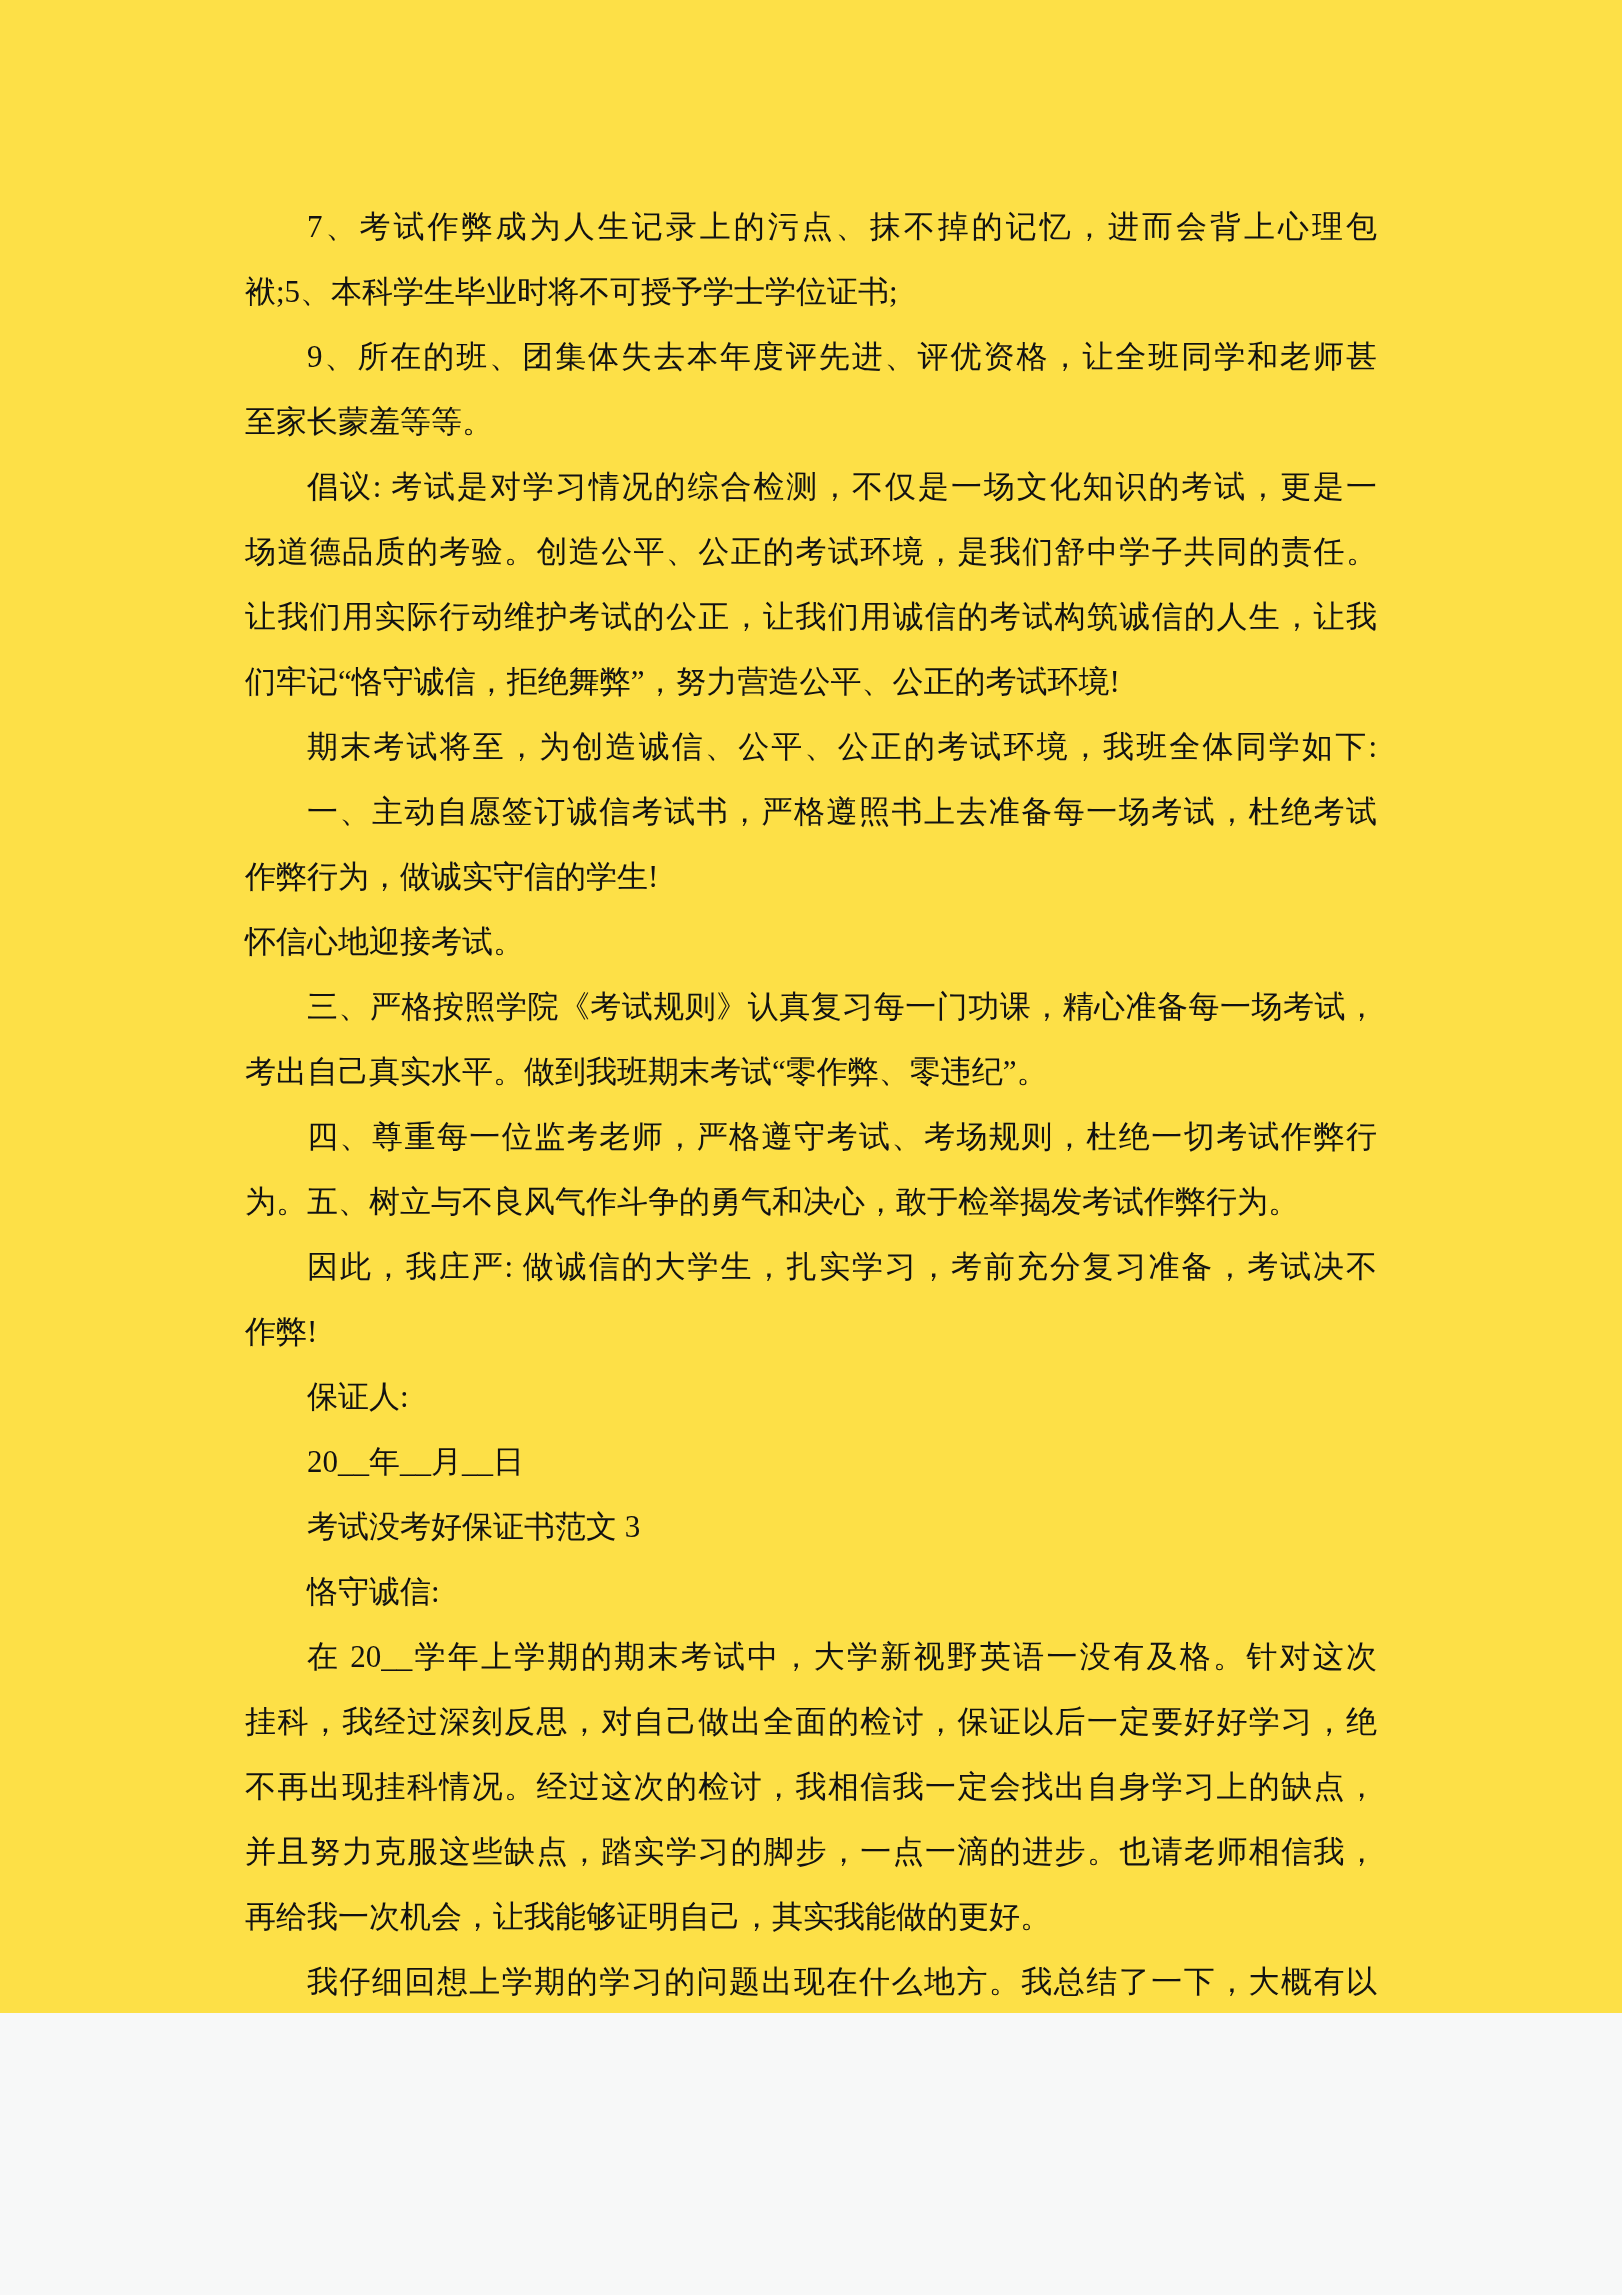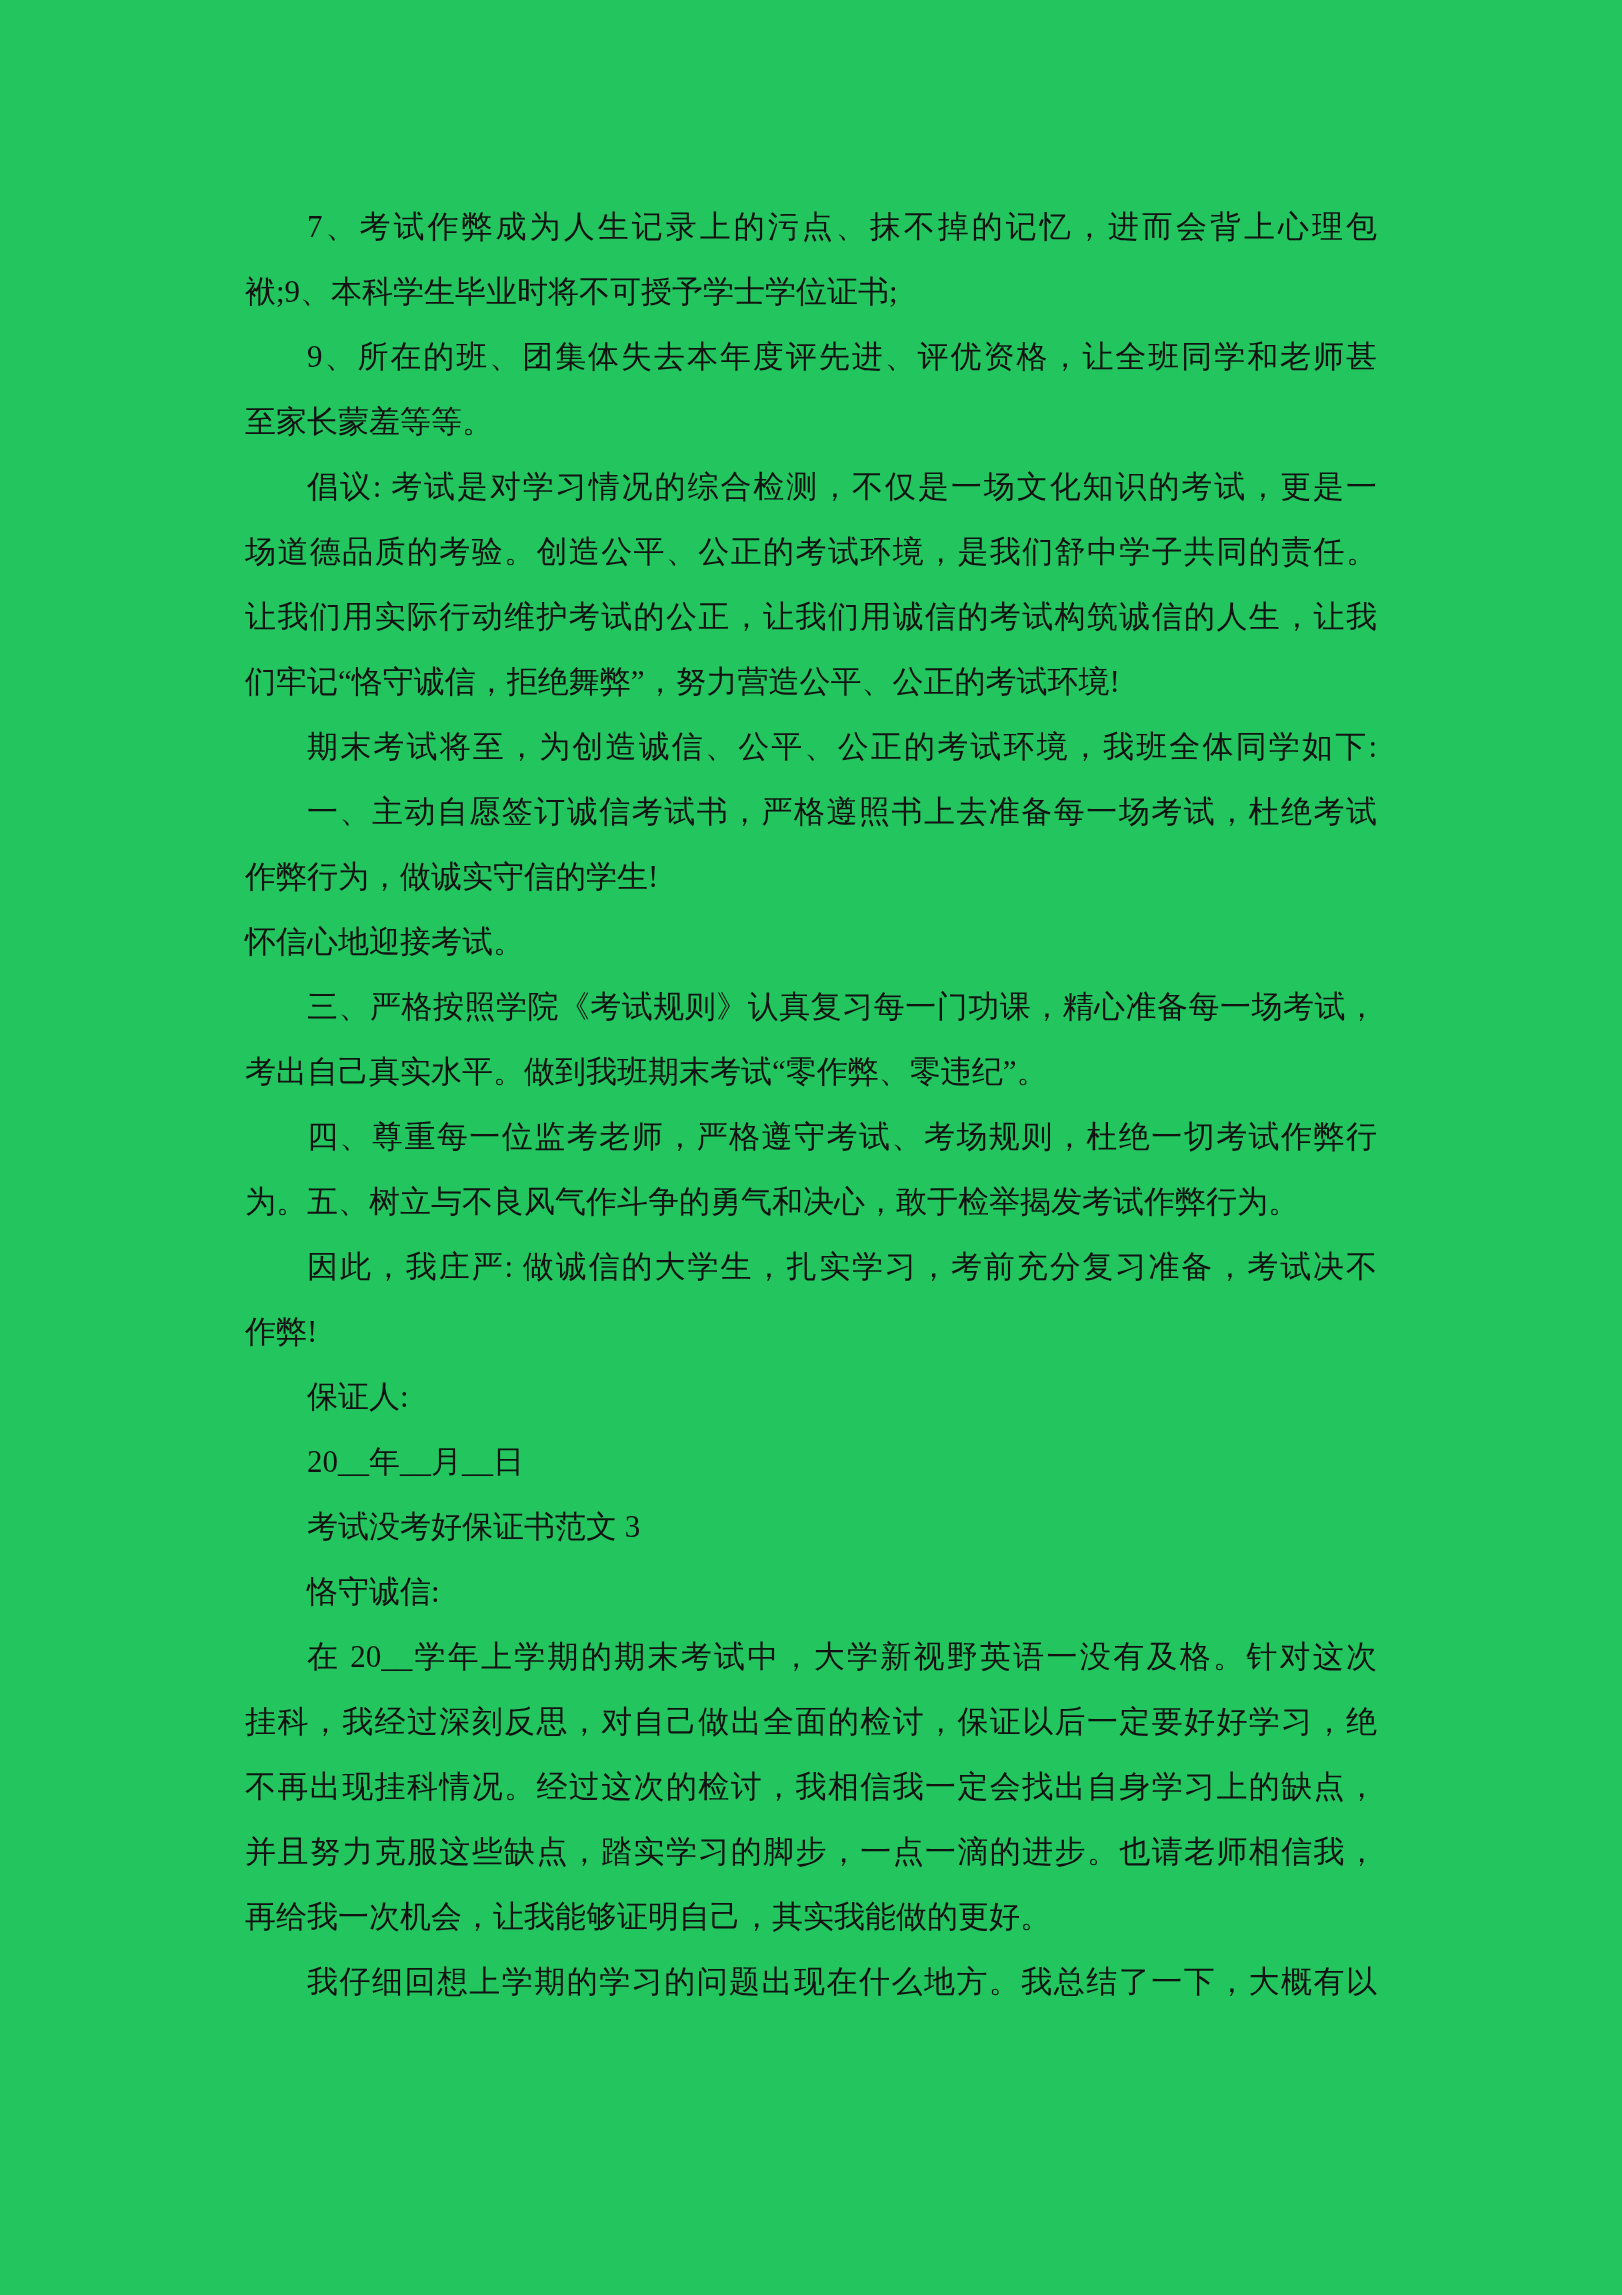--- a/index.html
+++ b/index.html
@@ -3,22 +3,22 @@
 <meta charset="utf-8">
 <style>
   html,body{margin:0;padding:0;}
   body{
     width:1623px;height:2295px;
     background:#f7f8f8;
     font-family:"Liberation Serif","DejaVu Serif",serif;
   }
   .page{
     position:relative;
-    width:1623px;height:2295px;
-    background:#22c55e;
+    width:1623px;height:2013px;
+    background:#fde047;
     color:#121212;
     overflow:hidden;
   }
   .doc-body{
     position:absolute;
     left:245px;
     top:194px;
     width:1132px;
   }
   .para{margin:0;padding:0;}
@@ -37,21 +37,21 @@
     text-indent:62px;
   }
 </style>
 </head>
 <body>
 
 <div class="page">
   <div class="doc-body" id="doc-body">
       <div class="para">
         <div class="line indent justify">7、考试作弊成为人生记录上的污点、抹不掉的记忆，进而会背上心理包</div>
-        <div class="line">袱;9、本科学生毕业时将不可授予学士学位证书;</div>
+        <div class="line">袱;5、本科学生毕业时将不可授予学士学位证书;</div>
       </div>
       <div class="para">
         <div class="line indent justify">9、所在的班、团集体失去本年度评先进、评优资格，让全班同学和老师甚</div>
         <div class="line">至家长蒙羞等等。</div>
       </div>
       <div class="para">
         <div class="line indent justify">倡议: 考试是对学习情况的综合检测，不仅是一场文化知识的考试，更是一</div>
         <div class="line justify">场道德品质的考验。创造公平、公正的考试环境，是我们舒中学子共同的责任。</div>
         <div class="line justify">让我们用实际行动维护考试的公正，让我们用诚信的考试构筑诚信的人生，让我</div>
         <div class="line">们牢记“恪守诚信，拒绝舞弊”，努力营造公平、公正的考试环境!</div>

